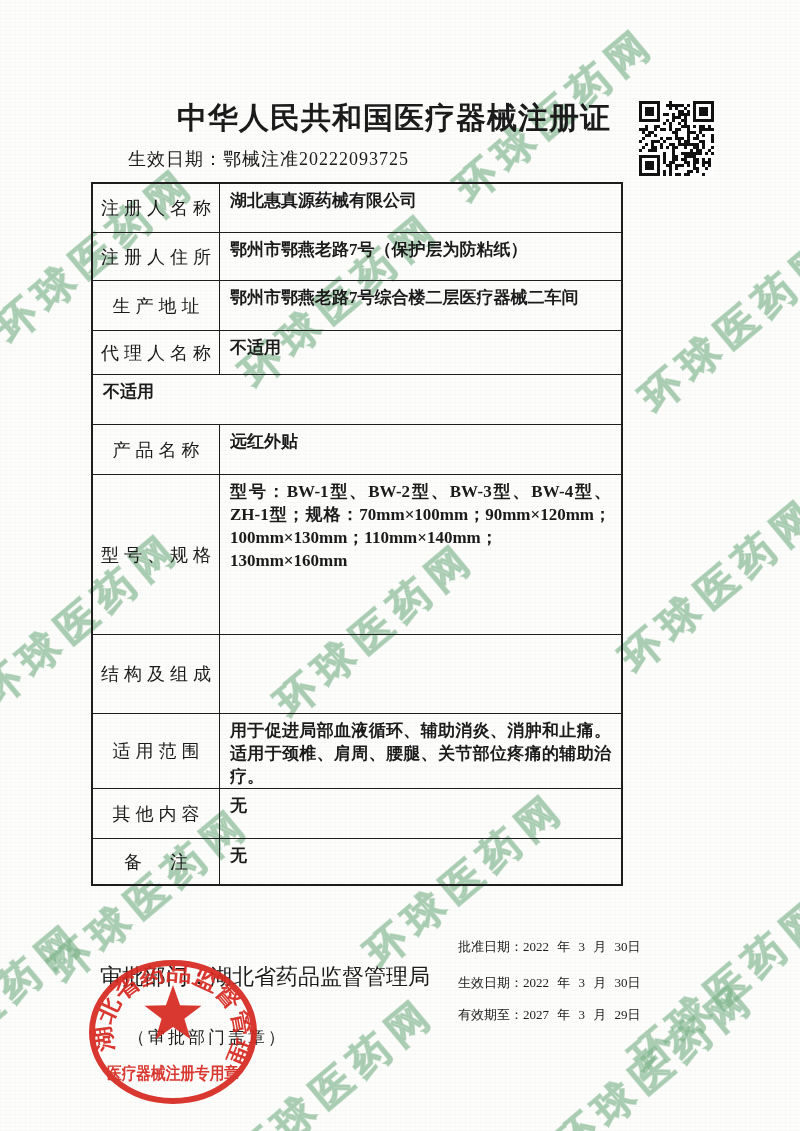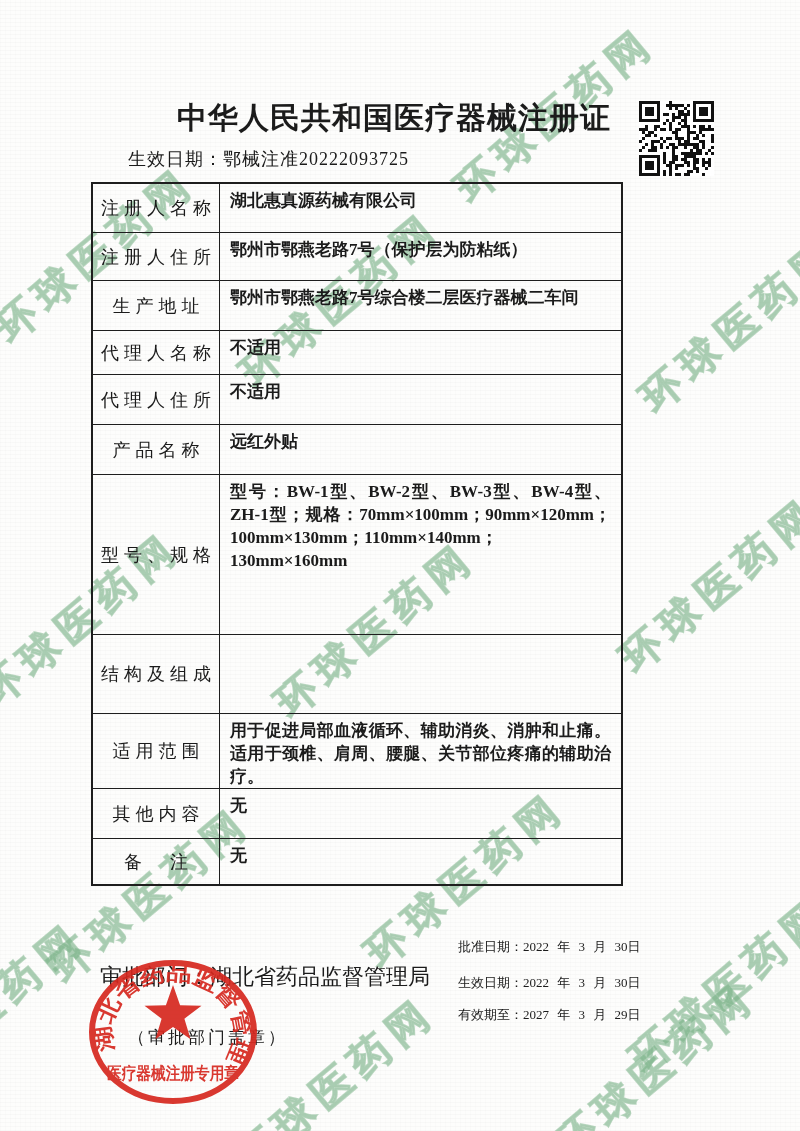--- a/index.html
+++ b/index.html
@@ -309,21 +309,20 @@
     </div>
     <div class="trow">
       <div class="tlabel">生产地址</div>
       <div class="tvalue">鄂州市鄂燕老路7号综合楼二层医疗器械二车间</div>
     </div>
     <div class="trow">
       <div class="tlabel">代理人名称</div>
       <div class="tvalue">不适用</div>
     </div>
     <div class="trow">
-      <div class="tlabel">代理人住所</div>
       <div class="tvalue">不适用</div>
     </div>
     <div class="trow">
       <div class="tlabel">产品名称</div>
       <div class="tvalue">远红外贴</div>
     </div>
     <div class="trow">
       <div class="tlabel">型号、规格</div>
       <div class="tvalue">型号：BW-1型、BW-2型、BW-3型、BW-4型、ZH-1型；规格：70mm×100mm；90mm×120mm；100mm×130mm；110mm×140mm；130mm×160mm</div>
     </div>

